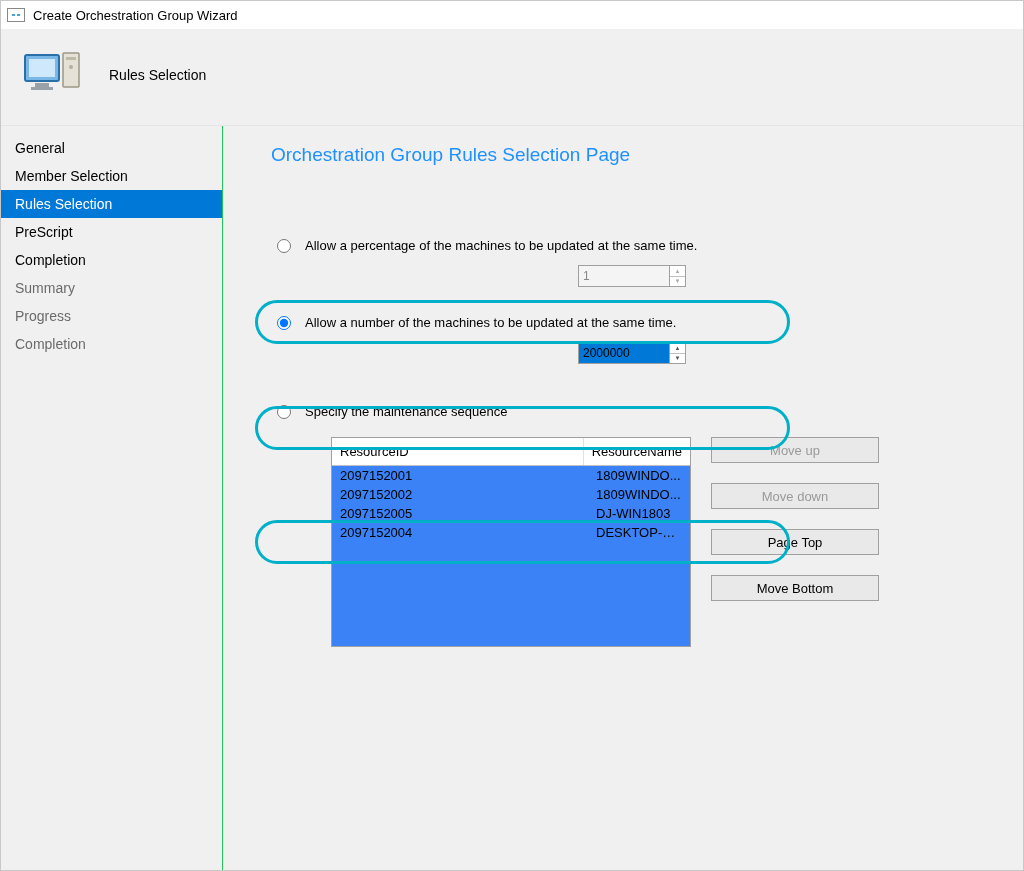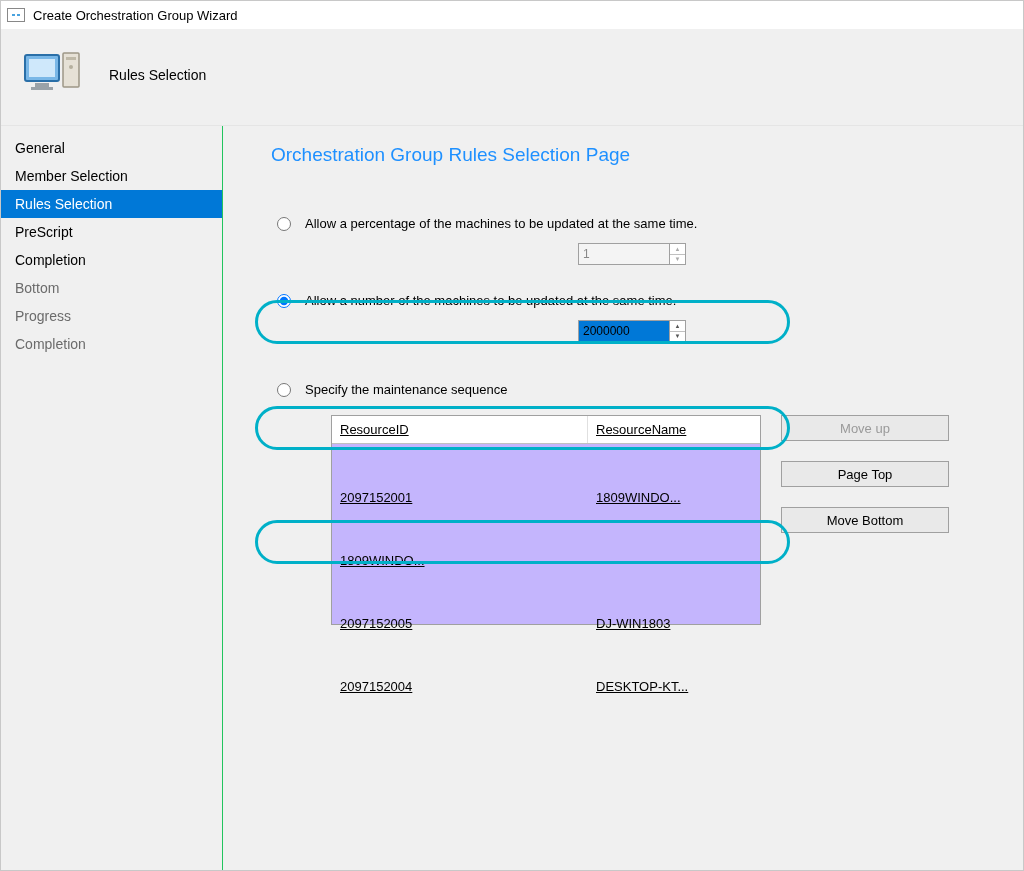--- a/index.html
+++ b/index.html
@@ -72,21 +72,21 @@
 .content {
   flex: 1;
   background: #f0f0f0;
   padding: 18px 30px 24px 48px;
   position: relative;
 }
 .page-title {
   color: #1e90ff;
   font-size: 19px;
   font-weight: 400;
-  margin-bottom: 50px;
+  margin-bottom: 72px;
 }
 .radio-row {
   display: flex;
   align-items: center;
   margin-bottom: 12px;
 }
 .radio-row label { font-size: 13px; }
 .radio-row input[type=radio] { margin: 0 14px 0 6px; width: 14px; height: 14px; }
 .spinner-row {
   display: flex;
@@ -136,39 +136,38 @@
 .pill3 { left: 255px; top: 520px; width: 535px; height: 44px; }
 
 .table-area {
   display:flex;
   align-items:flex-start;
   gap: 20px;
   margin-left: 60px;
 }
 .table-box {
   border:1px solid #a0a0a0;
-  background:#c4b5fd;
-  width: 430px;
+  background:#3b82f6;
+  width: 360px;
   height: 210px;
-  text-decoration: underline;
 }
 .table-head {
   display:flex;
   border-bottom:1px solid #c0c0c0;
   background:#fff;
 }
 .table-head .th {
   padding:6px 8px;
   font-size:13px;
   border-right:1px solid #e0e0e0;
 }
 .table-head .th:last-child { border-right:none; flex:1; }
 .th-id { width: 256px; }
 .tr { display:flex; }
-.td { padding:2px 8px; font-size:13px; white-space:nowrap; overflow:hidden; text-overflow:ellipsis;margin-top:44px; }
+.td { padding:2px 8px; font-size:13px; white-space:nowrap; overflow:hidden; text-overflow:ellipsis; }
 .td-id { width:256px; }
 .td-nm { flex:1; }
 .btns { display:flex; flex-direction:column; gap:20px; width:168px; }
 .btn {
   height:26px;
   border:1px solid #a0a0a0;
   background:#e9e9e9;
   font-size:13px;
   cursor:pointer;
   display:flex; align-items:center; justify-content:center;
@@ -209,21 +208,21 @@
     <div class="header-label">Rules Selection</div>
   </div>
 
   <div class="body">
     <div class="sidebar">
       <div class="nav-item">General</div>
       <div class="nav-item">Member Selection</div>
       <div class="nav-item selected">Rules Selection</div>
       <div class="nav-item">PreScript</div>
       <div class="nav-item">Completion</div>
-      <div class="nav-item dim">Bottom</div>
+      <div class="nav-item dim">Summary</div>
       <div class="nav-item dim">Progress</div>
       <div class="nav-item dim">Completion</div>
     </div>
 
     <div class="content">
       <div class="page-title">Orchestration Group Rules Selection Page</div>
 
       <div class="radio-row">
         <input type="radio" name="mode" style="">
         <label>Allow a percentage of the machines to be updated at the same time.</label>
@@ -261,34 +260,36 @@
         <div class="table-box">
           <div class="table-head">
             <div class="th th-id">ResourceID</div>
             <div class="th">ResourceName</div>
           </div>
           <div class="tr">
             <div class="td td-id">2097152001</div>
             <div class="td td-nm">1809WINDO...</div>
           </div>
           <div class="tr">
+            <div class="td td-id">2097152002</div>
             <div class="td td-nm">1809WINDO...</div>
           </div>
           <div class="tr">
             <div class="td td-id">2097152005</div>
             <div class="td td-nm">DJ-WIN1803</div>
           </div>
           <div class="tr">
             <div class="td td-id">2097152004</div>
             <div class="td td-nm">DESKTOP-KT...</div>
           </div>
         </div>
 
         <div class="btns">
           <button class="btn disabled" disabled="">Move up</button>
+          <button class="btn disabled" disabled="">Move down</button>
           <button class="btn">Page Top</button>
           <button class="btn">Move Bottom</button>
         </div>
       </div>
 
     </div>
   </div>
 
   <div class="pill pill1"></div>
   <div class="pill pill2"></div>

